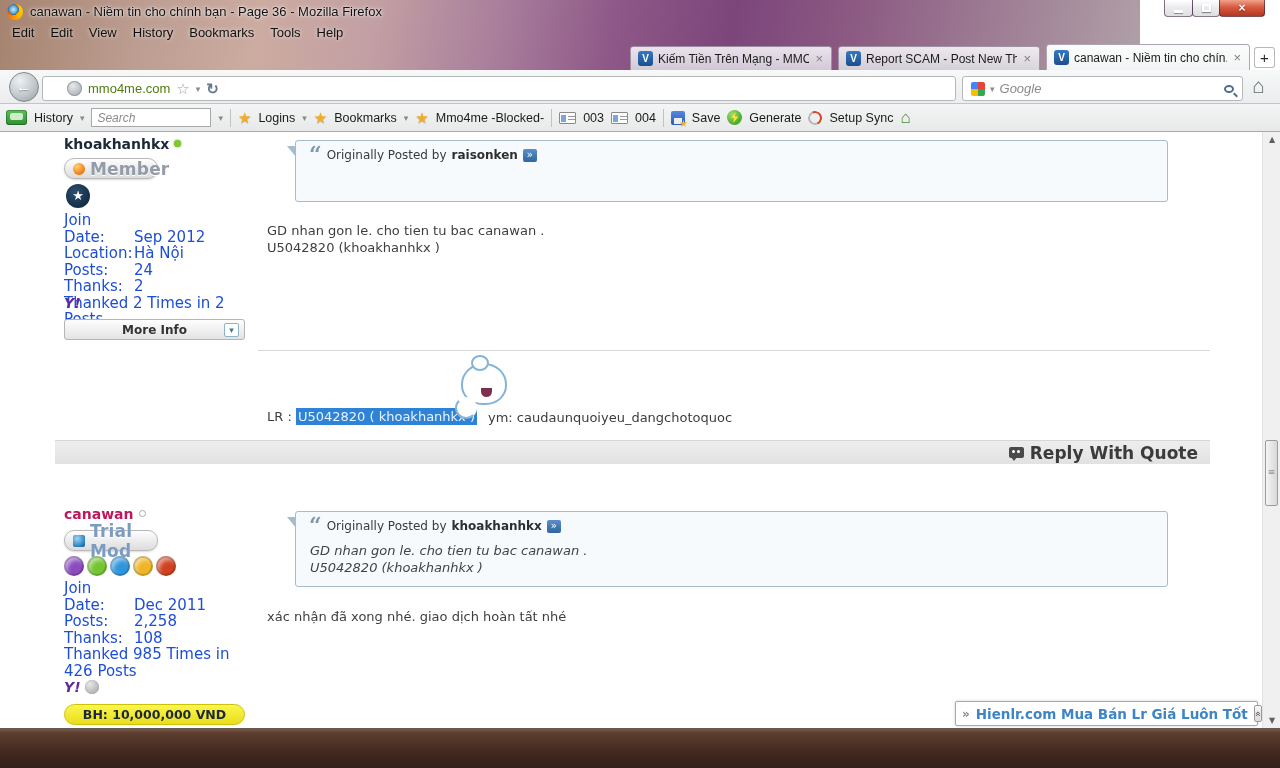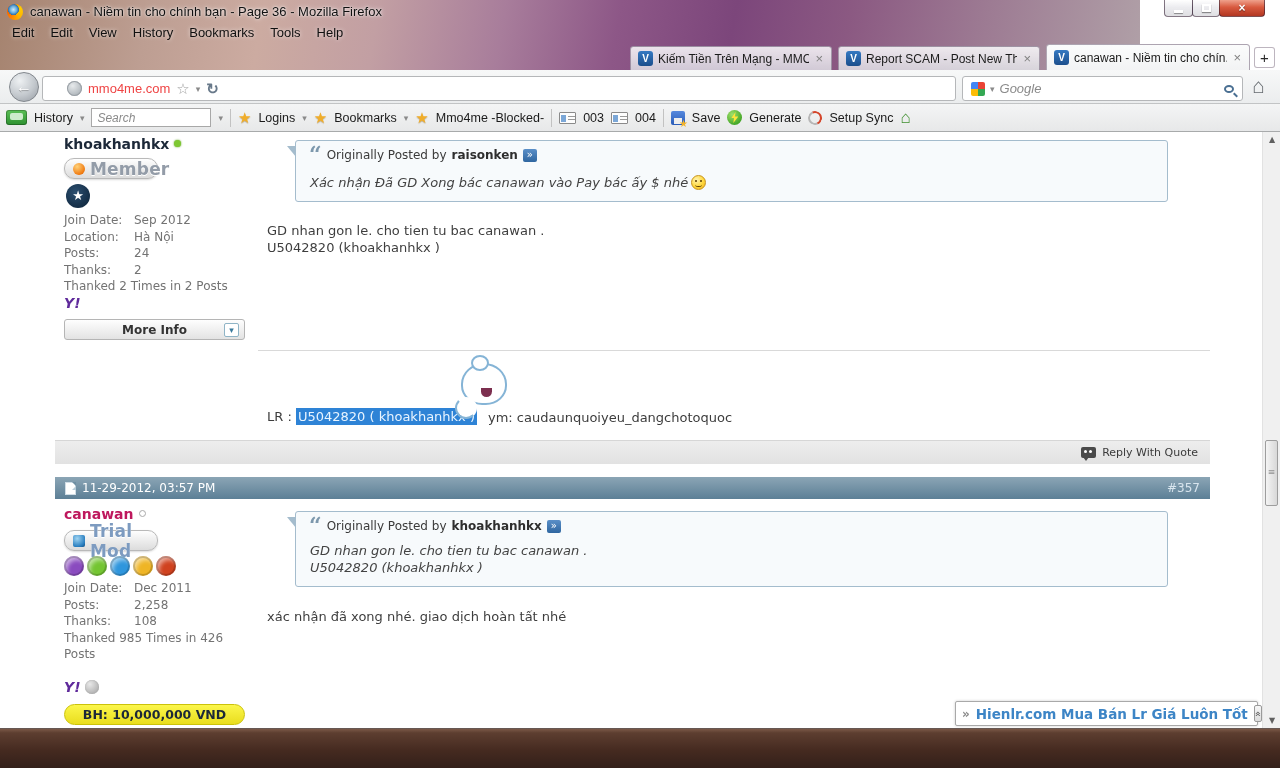--- a/index.html
+++ b/index.html
@@ -32,21 +32,21 @@
 .vb-icon::after{content:"V"}
 #newtab{left:1254px;top:47px;width:21px;height:21px;border-radius:3px;border:1px solid rgba(90,70,95,.4);
  background:rgba(255,255,255,.3);color:#2a2a2a;font-size:15px;line-height:19px;text-align:center}
 
 
 #navbar{left:0;top:70px;width:1280px;height:34px;background:linear-gradient(#f7f8f8,#ebedee);border-bottom:1px solid #c2c4c5}
 #backbtn{left:9px;top:72px;width:30px;height:30px;border-radius:50%;border:1px solid #82878d;z-index:3;
  background:radial-gradient(circle at 35% 28%,#eef1f3 0%,#c3c8cd 55%,#959ba2 100%);color:#fff;font-size:16px;font-weight:bold;text-align:center;line-height:28px;text-shadow:0 1px 1px rgba(0,0,0,.35)}
 #urlfield{left:42px;top:76px;width:914px;height:25px;background:#fff;border:1px solid #b5b7b9;border-radius:3px;display:flex;align-items:center;padding:0 8px 0 24px;gap:6px;font-size:13px}
 #globe{width:15px;height:15px;border-radius:50%;background:radial-gradient(circle at 38% 32%,#e7eaec,#b9bfc4 60%,#8d949b);box-shadow:inset 0 0 0 1px #9aa0a6;flex:0 0 15px}
-#url-domain{color:#ef4444}
+#url-domain{color:#4d7c0f}
 #url-path{color:#8d8d8d;white-space:nowrap;overflow:hidden;flex:1}
 .url-star{color:#a2a2a2;font-size:15px}
 .sm-caret{color:#8a8a8a;font-size:9px}
 .reload{color:#68798a;font-size:15px;font-weight:bold}
 #searchbox{left:962px;top:76px;width:281px;height:25px;background:#fff;border:1px solid #b5b7b9;border-radius:3px;display:flex;align-items:center;padding:0 8px;gap:5px}
 #gicon{width:14px;height:14px;border-radius:2px;overflow:hidden;display:grid;grid-template-columns:7px 7px;grid-template-rows:7px 7px;flex:0 0 14px}
 #gicon i{display:block}
 #gicon .g1{background:#4285f4}#gicon .g2{background:#ea4335}#gicon .g3{background:#fbbc05}#gicon .g4{background:#34a853}
 #searchbox input{flex:1;border:none;outline:none;font-size:13px;min-width:10px;font-family:"Liberation Sans",sans-serif}
 #searchbox input::placeholder{font-style:italic;color:#8a8a8a}
@@ -80,21 +80,21 @@
 .dot.on{background:#7ec832;box-shadow:0 0 2px #5a9e1a}
 .dot.off{background:#fff;border:1px solid #aaa}
 .rankbadge{width:94px;height:21px;border:1px solid #b9b9b9;border-radius:10px;background:linear-gradient(#fefefe,#dcdcdc);display:flex;align-items:center;gap:5px;padding:0 8px;box-shadow:0 1px 2px rgba(0,0,0,.15)}
 .rank-ball{width:12px;height:12px;border-radius:50%;flex:0 0 12px}
 .rank-ball.orange{background:radial-gradient(circle at 35% 30%,#ffd27a,#f07a10 70%,#b84f00)}
 .rank-ball.blue{background:radial-gradient(circle at 35% 30%,#9fd4f2,#2a7fc0 70%,#144e80);border-radius:2px}
 .rank-txt{font-weight:bold;font-size:17px;letter-spacing:.2px}
 .rank-txt.grey{color:#939ca8;text-shadow:0 1px 0 #fff}
 .rank-txt.bluish{color:#7d9bc0;text-shadow:0 1px 0 #fff}
 .avatar-star{width:24px;height:24px;border-radius:50%;background:radial-gradient(circle at 40% 35%,#2c4f70,#132c44 75%);color:#fff;font-size:13px;text-align:center;line-height:24px}
-.stats{width:186px;font-size:12px;line-height:16.5px;color:#737373}
+.stats{width:186px;font-size:15px;line-height:16.5px;color:#1d4ed8}
 .stats .lbl{display:inline-block;width:70px}
 .yicon{color:#5f2a9b;font-weight:bold;font-style:italic;font-size:14px}
 .skype-grey{display:inline-block;width:14px;height:14px;border-radius:50%;background:radial-gradient(circle at 35% 30%,#e8e8e8,#b5b5b5 70%);vertical-align:-2px;margin-left:4px;box-shadow:inset 0 0 1px #888}
 #moreinfo{left:64px;width:181px;height:21px;border:1px solid #b5b5b5;border-radius:3px;background:linear-gradient(#fefefe,#e3e3e3);display:flex;align-items:center;justify-content:center}
 #moreinfo .mi-label{font-weight:bold;font-size:12px;color:#333}
 #moreinfo .mi-box{position:absolute;right:5px;width:15px;height:14px;border:1px solid #8fb4c6;border-radius:2px;background:#fff;color:#3a7a9c;font-size:9px;text-align:center;line-height:13px}
 .quotebox{left:295px;width:873px;background:#f7fafc;border:1px solid #a4bccd;border-radius:3px}
 .qnotch{position:absolute;left:-9px;top:5px;width:0;height:0;border-right:9px solid #a4bccd;border-bottom:11px solid transparent}
 .qheader{position:absolute;left:13px;top:7px;display:flex;align-items:center;gap:5px;font-size:12px;color:#3a3a3a}
 .qmark{color:#7d98ad;font-family:"DejaVu Serif",serif;font-size:22px;line-height:10px;height:12px;font-weight:bold}
@@ -103,21 +103,21 @@
 .qtext{position:absolute;left:14px;font-style:italic;font-size:13px;color:#434343;line-height:17px}
 .smiley{display:inline-block;width:15px;height:15px;border-radius:50%;border:1px solid #c8921a;vertical-align:-3px;margin-left:3px;position:relative;
  background:radial-gradient(circle at 35% 30%,#fff3b0,#ffd83d 55%,#eead1e)}
 .smiley::before{content:"";position:absolute;left:3px;top:4px;width:2px;height:2px;border-radius:50%;background:#5a3a00;box-shadow:5px 0 0 #5a3a00}
 .smiley::after{content:"";position:absolute;left:3px;top:6px;width:7px;height:4px;border-bottom:1.5px solid #5a3a00;border-radius:50%}
 .postbody{font-size:13px;line-height:17px;color:#3e3e3e}
 .sigline{font-size:13px;color:#3d3d3d}
 .sel{background:#2e83d6;color:#e8f4ff;padding:1px 2px}
 .hr{height:1px;background:#d9d9d9}
 #replybar{left:55px;width:1155px;height:24px;background:linear-gradient(#ededed,#e2e2e2);border-top:1px solid #d6d6d6;display:flex;align-items:center;justify-content:flex-end;padding-right:12px;gap:6px}
-#replybar .rq-label{font-weight:normal;font-size:11px;color:#3b3b3b}
+#replybar .rq-label{font-weight:bold;font-size:17px;color:#3b3b3b}
 .bubble{width:15px;height:11px;background:#4a4a4a;border-radius:2px;position:relative}
 .bubble::before{content:"";position:absolute;left:2px;bottom:-3px;border-left:3px solid transparent;border-right:3px solid transparent;border-top:4px solid #4a4a4a}
 .bubble::after{content:"";position:absolute;left:3px;top:3px;width:3px;height:3px;background:#fff;border-radius:50%;box-shadow:5px 0 0 #fff}
 #posthdr{left:55px;width:1155px;height:22px;background:linear-gradient(#8ba5b5,#5c7f96);display:flex;align-items:center;padding:0 10px;color:#fff;font-size:12px}
 .pageicon{width:11px;height:13px;background:#fff;border:1px solid #d0dde6;position:relative;margin-right:6px}
 .pageicon::after{content:"";position:absolute;right:-1px;top:-1px;border-left:4px solid transparent;border-bottom:4px solid #b9cdd9;border-top:4px solid #6f8fa3}
 #posthdr .pnum{margin-left:auto;color:#d8e5ee}
 .purple-name{color:#be185d}
 .medal{display:inline-block;width:20px;height:20px;border-radius:50%;margin-right:3px;box-shadow:inset 0 0 0 2px rgba(0,0,0,.18),inset 3px 4px 4px rgba(255,255,255,.55)}
 .m1{background:#8a4bbf}.m2{background:#74c532}.m3{background:#2f96dd}.m4{background:#efb525}.m5{background:#d0421f}
@@ -264,23 +264,20 @@
     </div>
 
     <div class="a quotebox" style="top:8px;height:62px">
       <span class="qnotch"></span>
       <div class="qheader">
         <span class="qmark">“</span>
         <span>Originally Posted by</span>
         <span class="qauthor">raisonken</span>
         <span class="viewpost">»</span>
       </div>
-      <div class="qtext" style="top:33px">
-        <span>Xác nhận Đã GD Xong bác canawan vào Pay bác ấy $ nhé</span><span class="smiley"></span>
-      </div>
     </div>
 
     <div class="a postbody" style="left:267px;top:90px">
       <div>GD nhan gon le. cho tien tu bac canawan .</div>
       <div>U5042820 (khoakhanhkx )</div>
     </div>
 
     <div class="a hr" style="left:258px;top:218px;width:952px"></div>
     <div class="a sigline" style="left:267px;top:277px">
       <span>LR :</span>
@@ -294,25 +291,20 @@
       <span class="mouth"></span>
         <span class="arm"></span>
     </div>
     <div class="a sigline" style="left:488px;top:278px">ym: caudaunquoiyeu_dangchotoquoc</div>
 
     <div id="replybar" class="a" style="top:308px">
       <span class="bubble"></span>
       <span class="rq-label">Reply With Quote</span>
     </div>
 
-    <div id="posthdr" class="a" style="top:345px">
-      <span class="pageicon"></span>
-      <span>11-29-2012, 03:57 PM</span>
-      <span class="pnum">#357</span>
-    </div>
 
     <div class="a uname purple-name" style="left:64px;top:374px">
       <span>canawan</span><span class="dot off"></span>
     </div>
     <div class="a rankbadge" style="left:64px;top:398px">
       <span class="rank-ball blue"></span>
       <span class="rank-txt bluish">Trial Mod</span>
     </div>
     <div class="a" style="left:64px;top:424px">
       <span class="medal m1"></span><span class="medal m2"></span><span class="medal m3"></span><span class="medal m4"></span><span class="medal m5"></span>

